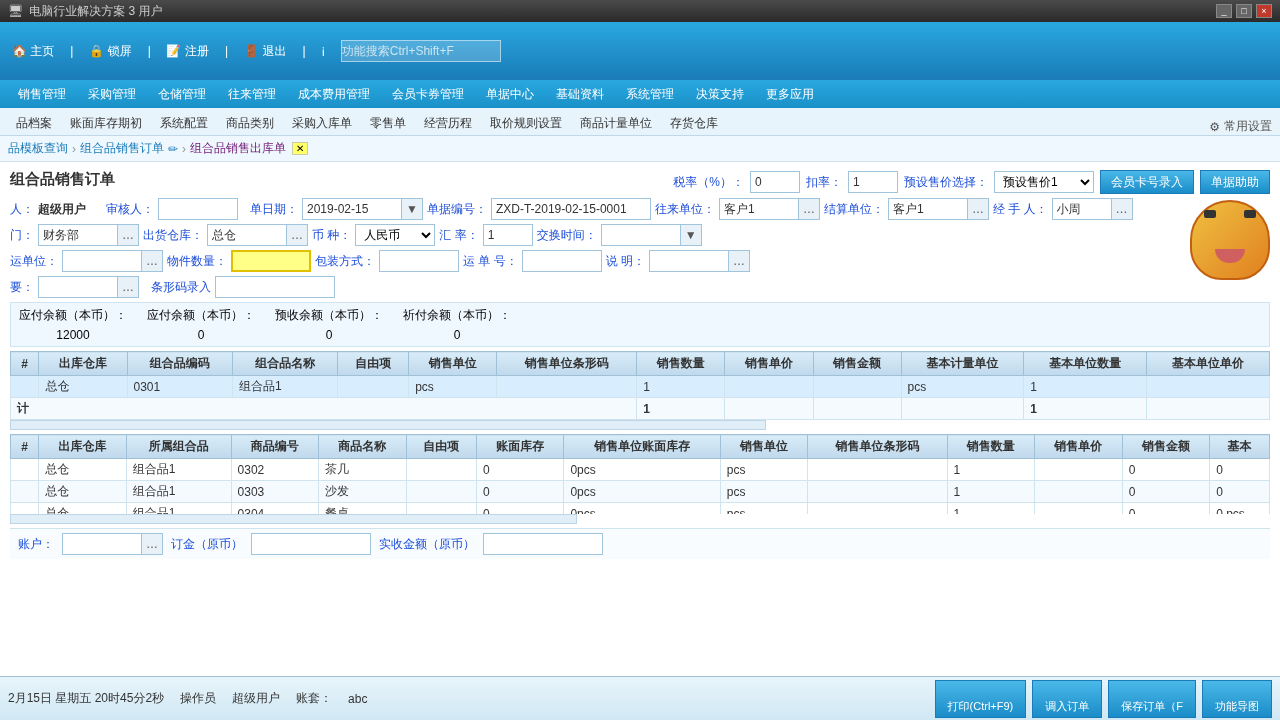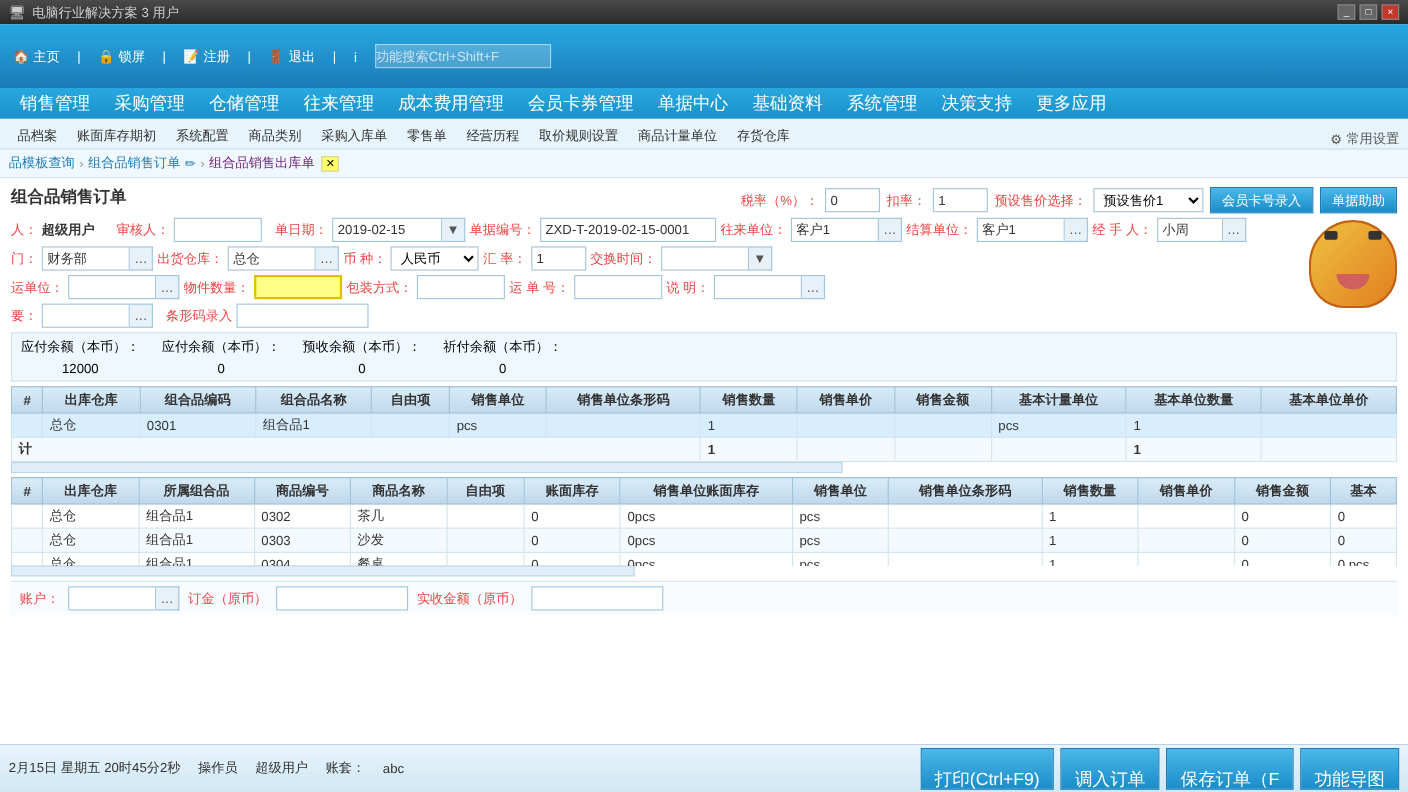--- a/index.html
+++ b/index.html
@@ -44,21 +44,21 @@
       height: 28px;
       display: flex;
       align-items: center;
       padding: 0 8px;
       gap: 2px;
     }
     .nav-item {
       color: #fff;
       padding: 4px 10px;
       cursor: pointer;
-      font-size: 16px;
+      font-size: 12px;
       height: 28px;
       display: flex;
       align-items: center;
     }
 
     
     .toolbar {
       background: #e8f4fb;
       height: 28px;
       display: flex;
@@ -99,21 +99,21 @@
     }
 
     
     .form-row {
       display: flex;
       align-items: center;
       margin-bottom: 4px;
       gap: 4px;
       flex-wrap: nowrap;
     }
-    .form-label { color: #ef4444; white-space: nowrap; min-width: fit-content; }
+    .form-label { color: #1d4ed8; white-space: nowrap; min-width: fit-content; }
     .form-input {
       border: 1px solid #a0c4dc;
       padding: 2px 4px;
       height: 22px;
       background: #fff;
       color: #333;
       outline: none;
     }
     .form-input-sm { width: 50px; }
     .input-with-btn { display: flex; align-items: flex-start; }
@@ -181,21 +181,21 @@
       bottom: 0;
       width: 1280px;
     }
     .bottom-bar-right { margin-left: auto; }
     .btn-action {
       background: linear-gradient(to bottom, #4ab8e8, #1a8cc8);
       color: #fff;
       border: 1px solid #1a7bb8;
       padding: 18px 12px;
       cursor: pointer;
-      font-size: 16px;
+      font-size: 11px;
       height: 22px;
     }
 
     .table-wrapper { overflow-x: auto; overflow-y: hidden; }
 
     .highlighted-input { background: #ffff88 !important; border: 2px solid #e0c000 !important; }
 
     .scrollbar-h { height: 10px; background: #e0eef8; border: 1px solid #c0d4e8; }
 
     .bottom-form {

